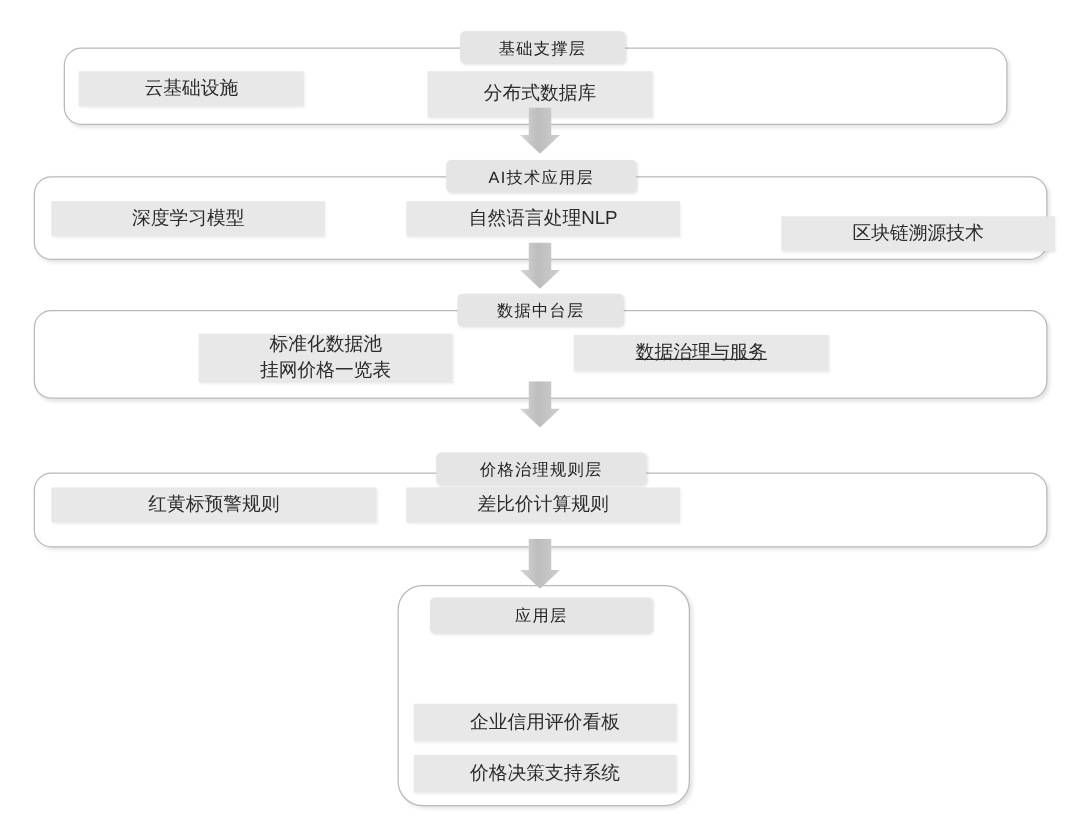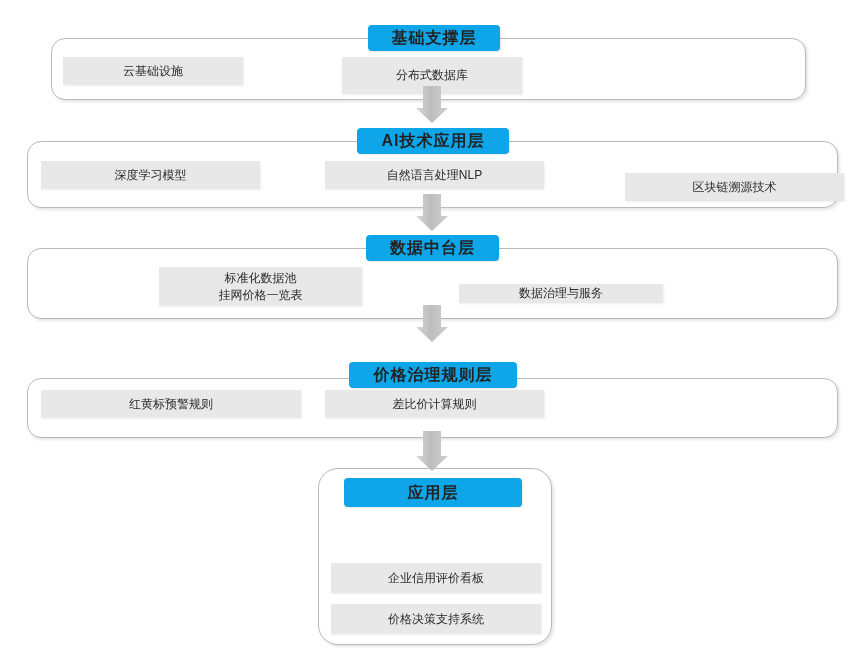--- a/index.html
+++ b/index.html
@@ -26,41 +26,40 @@
     border: 1px solid #b9b9b9;
     border-radius: 14px;
     background: #ffffff;
     box-shadow: 2px 2px 3px rgba(0,0,0,0.10);
   }
 
   
   .layer-title {
     position: absolute;
     box-sizing: border-box;
-    background: #0ea5e9;
+    background: #e5e5e5;
     border-radius: 4px;
     color: #222222;
-    font-size: 16px;
+    font-size: 13px;
     line-height: 1;
     display: flex;
     align-items: center;
     justify-content: center;
     letter-spacing: 1px;
     z-index: 5;
     box-shadow: 1px 1px 2px rgba(0,0,0,0.10);
-    font-weight: bold;
   }
 
   
   .item {
     position: absolute;
     box-sizing: border-box;
     background: #e8e8e8;
     color: #2b2b2b;
-    font-size: 12px;
+    font-size: 15px;
     display: flex;
     align-items: center;
     justify-content: center;
     text-align: center;
     line-height: 1.35;
     white-space: pre-line;
     box-shadow: 1px 1px 2px rgba(0,0,0,0.07);
   }
 
   
@@ -102,21 +101,21 @@
   <div class="arrow" style="left:416px; top:194px; width:32px; height:37px;">
     <svg width="32" height="37" viewBox="0 0 32 37">
       <polygon points="7,0 25,0 25,22 32,22 16,37 0,22 7,22" fill="url(#ag1)"></polygon>
     </svg>
   </div>
 
   <div class="layer" style="left:27px; top:248px; width:811px; height:71px;"></div>
   <div class="layer-title" style="left:366px; top:235px; width:133px; height:26px;">数据中台层</div>
   <div class="item" style="left:159px; top:267px; width:203px; height:39px;">标准化数据池
 挂网价格一览表</div>
-  <div class="item" style="left:459px; top:284px; width:204px; height:19px;">数据治理与服务</div>
+  <div class="item" style="left:459px; top:268px; width:204px; height:29px;text-decoration:underline;">数据治理与服务</div>
 
   <div class="arrow" style="left:416px; top:305px; width:32px; height:37px;">
     <svg width="32" height="37" viewBox="0 0 32 37">
       <polygon points="7,0 25,0 25,22 32,22 16,37 0,22 7,22" fill="url(#ag1)"></polygon>
     </svg>
   </div>
 
   <div class="layer" style="left:27px; top:378px; width:811px; height:60px;"></div>
   <div class="layer-title" style="left:349px; top:362px; width:168px; height:26px;">价格治理规则层</div>
   <div class="item" style="left:41px; top:390px; width:260px; height:28px;">红黄标预警规则</div>

